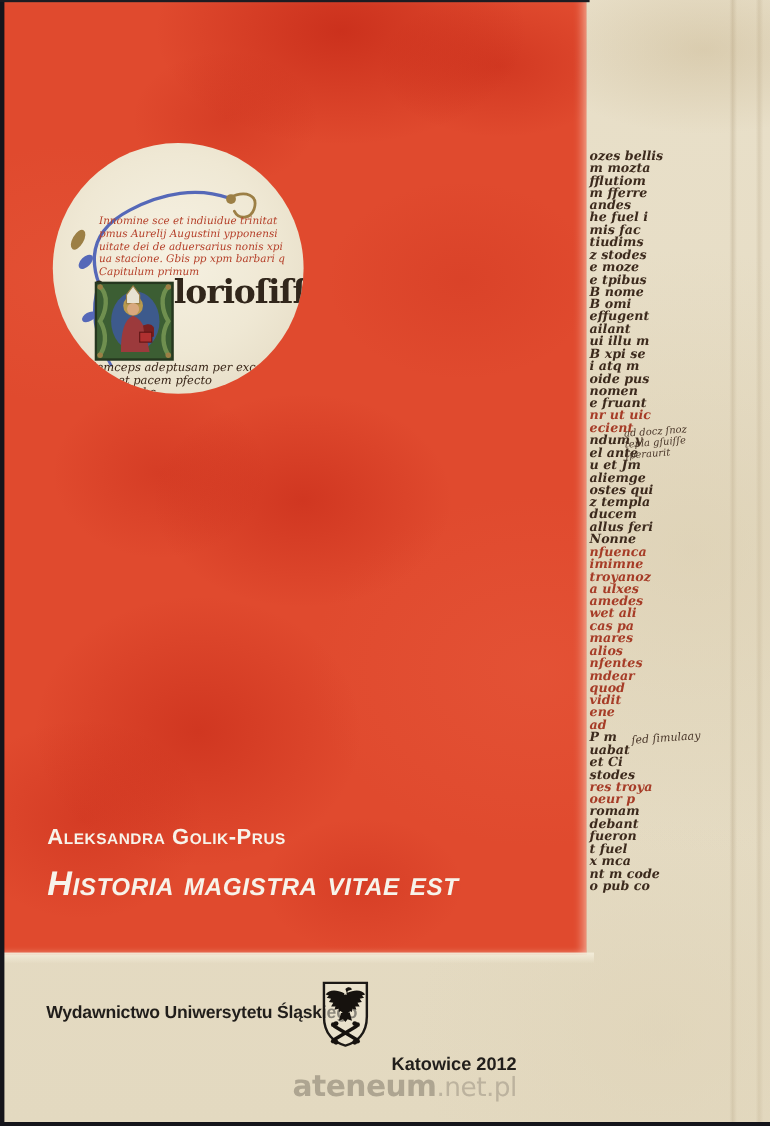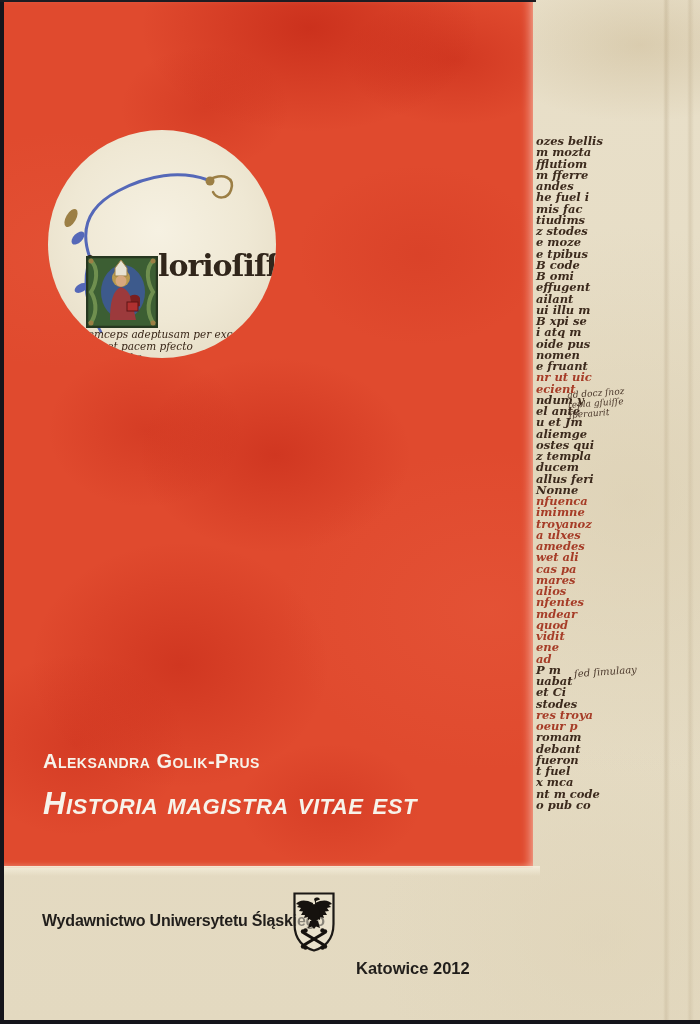--- a/index.html
+++ b/index.html
@@ -99,20 +99,28 @@
       <path d="M160,50 C176,42 187,48 183,60 C180,69 169,70 165,62" fill="none" stroke="#9c7f45" stroke-width="2.5" stroke-linecap="round"></path>
       <circle cx="162" cy="51" r="4.5" fill="#9c7f45"></circle>
       <path d="M42,128 C34,150 37,176 53,202" fill="none" stroke="#5568b8" stroke-width="2.5" stroke-linecap="round"></path>
       <ellipse cx="33" cy="158" rx="7" ry="4" fill="#5568b8" transform="rotate(-30 33 158)"></ellipse>
       <ellipse cx="46" cy="186" rx="7" ry="4" fill="#5568b8" transform="rotate(25 46 186)"></ellipse>
       <ellipse cx="23" cy="88" rx="10" ry="5" fill="#9c7f45" transform="rotate(-60 23 88)"></ellipse>
       <ellipse cx="30" cy="108" rx="8" ry="4.5" fill="#5568b8" transform="rotate(-45 30 108)"></ellipse>
       <circle cx="42" cy="128" r="3" fill="#2c2118"></circle>
     </svg>
 
+    <div class="rubric">
+
+    <div>Innomine sce et indiuidue trinitat</div>
+        <div>pmus Aurelij Augustini ypponensi</div>
+        <div>uitate dei de aduersarius nonis xpi</div>
+        <div>ua stacione. Gbis pp xpm barbari q</div>
+        <div>Capitulum primum</div>
+      </div>
 
     <svg class="initial-letter" width="72" height="72" viewBox="0 0 72 72">
       <rect x="1" y="1" width="70" height="70" fill="#3c5e33" stroke="#26371f" stroke-width="2.5"></rect>
       <path d="M4,4 C14,12 10,28 5,36 C12,48 10,60 4,68 M68,4 C58,12 62,28 67,36 C60,48 62,60 68,68" fill="none" stroke="#6f8f4f" stroke-width="4"></path>
       <ellipse cx="37" cy="36" rx="22" ry="27" fill="#3d5a8c"></ellipse>
       <circle cx="35" cy="22" r="9" fill="#b99a4e"></circle>
       <path d="M29,12 L35,4 L41,12 L41,20 L29,20 Z" fill="#e8e2d2" stroke="#9c7f45" stroke-width="1"></path>
       <circle cx="35" cy="25" r="5.5" fill="#d8a87e"></circle>
       <path d="M24,64 C24,46 27,34 35,31 C43,34 46,42 47,50 L50,64 Z" fill="#9c3a3c"></path>
       <path d="M44,40 C48,38 52,38 54,42 L54,50 L46,52 Z" fill="#7a1f1f"></path>
@@ -140,21 +148,21 @@
       <div class="c-ink">m mozta</div>
       <div class="c-ink">fflutiom</div>
       <div class="c-ink">m fferre</div>
       <div class="c-ink">andes</div>
       <div class="c-ink">he fuel i</div>
       <div class="c-ink">mis fac</div>
       <div class="c-ink">tiudims</div>
       <div class="c-ink">z stodes</div>
       <div class="c-ink">e moze</div>
       <div class="c-ink">e tpibus</div>
-      <div class="c-ink">B code</div>
+      <div class="c-ink">B nome</div>
       <div class="c-ink">B omi</div>
       <div class="c-ink">effugent</div>
       <div class="c-ink">ailant</div>
       <div class="c-ink">ui illu m</div>
       <div class="c-ink">B xpi se</div>
       <div class="c-ink">i atq m</div>
       <div class="c-ink">oide pus</div>
       <div class="c-ink">nomen</div>
       <div class="c-ink">e fruant</div>
       <div class="c-red">nr ut uic</div>
@@ -228,17 +236,20 @@
       <circle cx="34" cy="40.5" r="2.2"></circle>
         <circle cx="31.5" cy="39.5" r="2.2"></circle>
       <circle cx="12" cy="55.5" r="2.2"></circle>
         <circle cx="14.5" cy="56.5" r="2.2"></circle>
       <circle cx="34" cy="55.5" r="2.2"></circle>
         <circle cx="31.5" cy="56.5" r="2.2"></circle>
     </g>
   </svg>
   <div class="city-year">Katowice 2012</div>
 
+  <div class="watermark">
+    <span class="brand">ateneum</span><span class="suffix">.net.pl</span>
+  </div>
 
   <div class="edge-left"></div>
   <div class="edge-top"></div>
   <div class="edge-bottom"></div>
 </div>
 
 </body></html>

